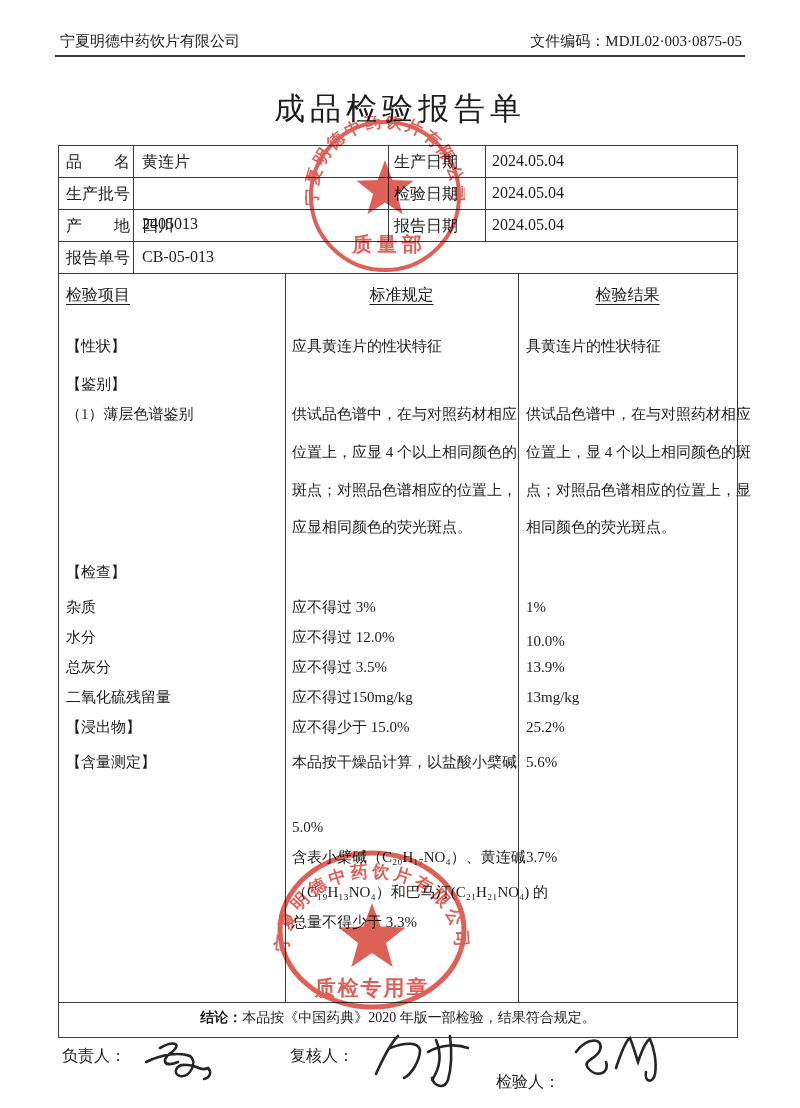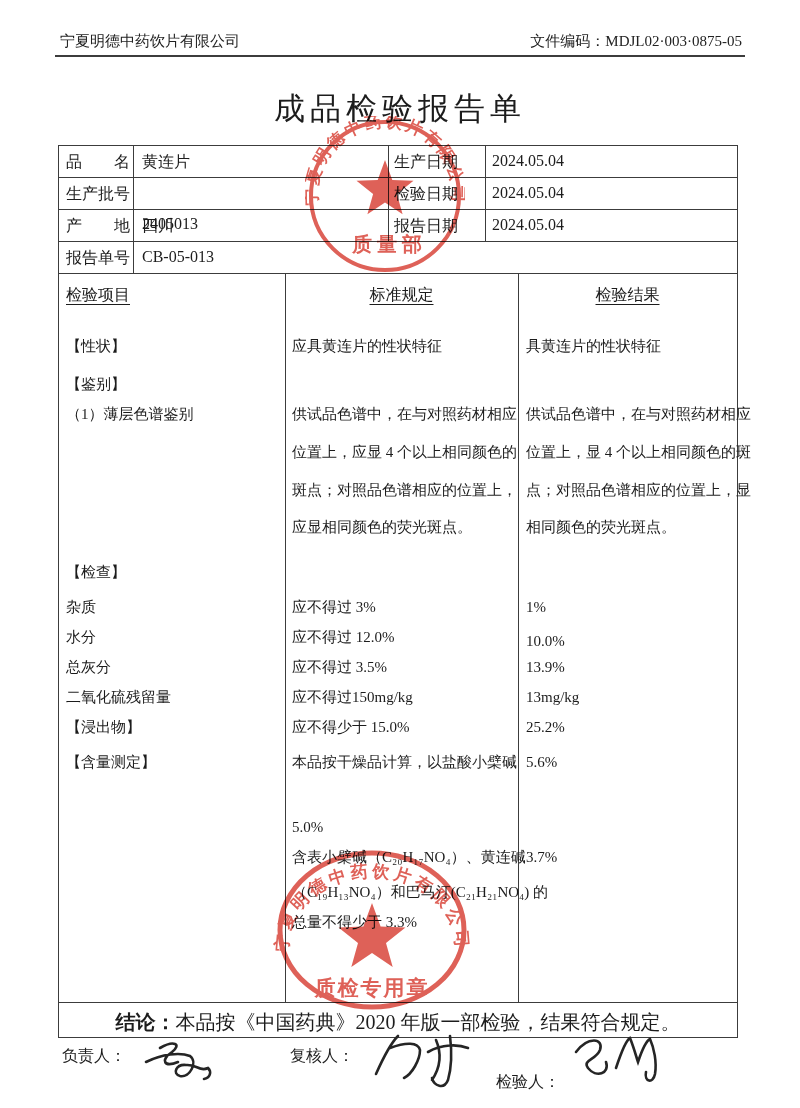--- a/index.html
+++ b/index.html
@@ -12,21 +12,21 @@
   .line{position:absolute;height:22px;line-height:22px;font-size:15px;white-space:nowrap;}
   .c1{left:66px;}
   .c2{left:292px;}
   .c3{left:526px;}
   .hdr-small{font-size:15px;color:#222;}
   .title{font-size:31px;font-weight:400;letter-spacing:5px;}
   .b{position:absolute;background:#3c3c3c;}
   .info-label{font-size:16px;}
   .info-val{font-size:16px;}
   .th{font-size:16px;text-decoration:underline;text-underline-offset:4px;}
-  .concl{font-size:20px;}
+  .concl{font-size:14px;}
   .concl b{font-weight:700;}
   .sig-label{font-size:16px;}
   .stamp{position:absolute;opacity:.85;mix-blend-mode:multiply;pointer-events:none;}
   svg text{font-family:"Liberation Serif","DejaVu Serif",serif;}
 </style>
 </head>
 <body>
 
 <div class="page">
 

